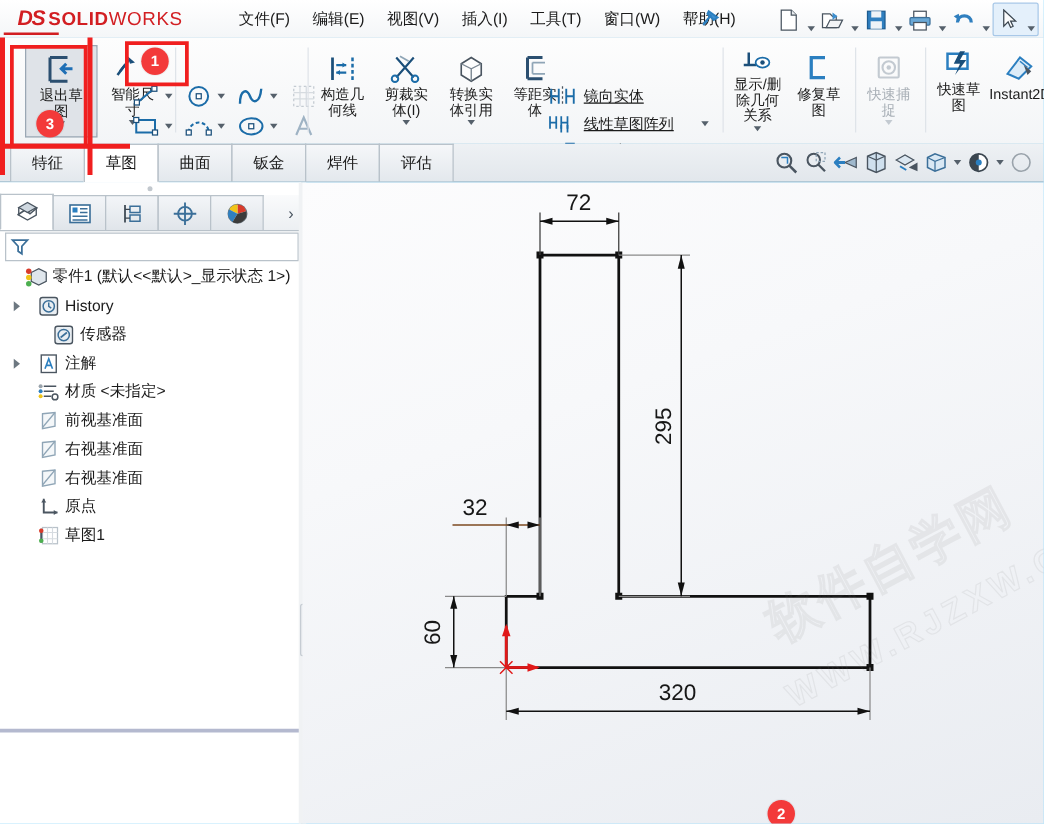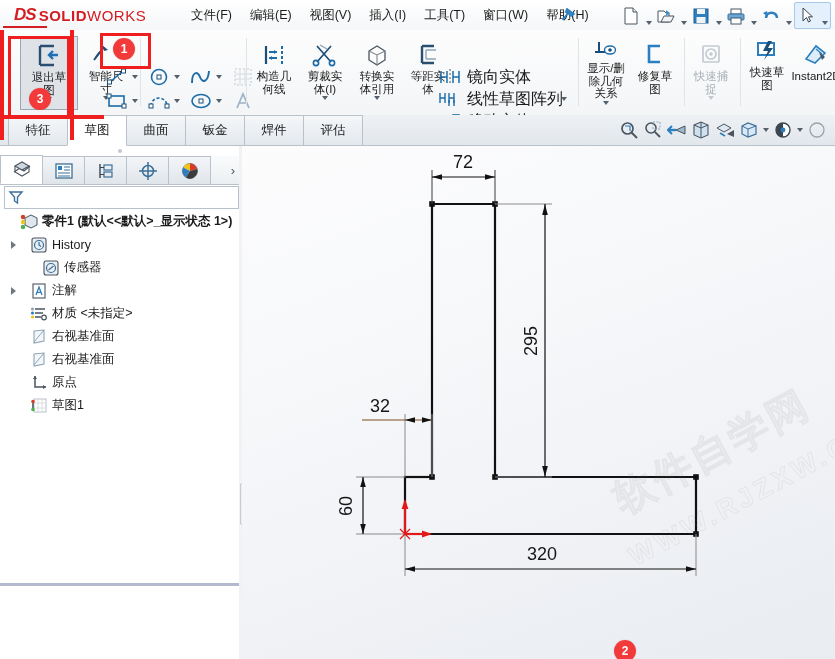--- a/index.html
+++ b/index.html
@@ -39,21 +39,21 @@
   .bigbtn .lbl{font-size:11.5px;line-height:12.5px;text-align:center;color:#1b1b1b;width:100%;}
   .bigbtn .dd{margin-top:1px;border-left:3.5px solid transparent;border-right:3.5px solid transparent;
     border-top:4px solid #55606b;}
   .bigbtn.sel{background:#dfe3e8;border:1px solid #9aa7b4;}
   .bigbtn.dis .lbl{color:#a9b0b7;}
 
   .smallrow{position:absolute;display:flex;align-items:center;}
   .sicon{width:26px;height:22px;display:flex;align-items:center;justify-content:center;}
   .scaret{width:10px;height:22px;display:flex;align-items:center;justify-content:center;}
   .scaret i{border-left:3px solid transparent;border-right:3px solid transparent;border-top:4px solid #55606b;}
-  .wlabel{font-size:16px;color:#1b1b1b;margin-left:4px;white-space:nowrap;}
+  .wlabel{font-size:12px;color:#1b1b1b;margin-left:4px;white-space:nowrap;text-decoration:underline;}
 
   
   .tabbar{position:absolute;left:0;top:115px;width:835px;height:30px;
     background:linear-gradient(#eef1f4,#e2e7ec);border-bottom:1px solid #b9c2ca;}
   .tabs{position:absolute;left:8px;top:0;display:flex;height:30px;}
   .tab{width:58px;height:29px;line-height:29px;text-align:center;font-size:12.5px;
     background:linear-gradient(#f5f7f9,#e3e8ed);border:1px solid #b9c2ca;border-bottom:none;
     margin-right:-1px;color:#1b1b1b;cursor:default;}
   .tab.active{background:#ffffff;border-bottom:1px solid #fff;font-weight:normal;}
   .viewtools{position:absolute;right:6px;top:1px;height:28px;display:flex;align-items:center;}
@@ -622,21 +622,21 @@
             <i></i>
           </div>
         <div class="ticon">
           <svg width="20" height="18" viewBox="0 0 20 18">
               <path d="M6 5 L12 2 L18 5 V12 L12 15 L6 12 Z" fill="#dfe6ec" stroke="#4a5560" stroke-width="1"></path>
               <circle cx="4" cy="4" r="2.2" fill="#d93b2b"></circle>
               <circle cx="4" cy="9" r="2.2" fill="#f0c419"></circle>
               <circle cx="4" cy="14" r="2.2" fill="#4caf50"></circle>
             </svg>
         </div>
-        <span class="tlabel" style="font-weight:bold">零件1  (默认&lt;&lt;默认&gt;_显示状态 1&gt;)</span>
+        <span class="tlabel" style="font-weight:normal">零件1  (默认&lt;&lt;默认&gt;_显示状态 1&gt;)</span>
       </div>
 
       <div class="trow" style="padding-left:6px">
         <div class="texp">
             <i></i>
           </div>
         <div class="ticon" style="margin-left:8px">
           <svg width="18" height="18" viewBox="0 0 18 18">
               <rect x="2" y="2" width="14" height="14" rx="2" fill="#e9eef2" stroke="#4a5560" stroke-width="1.1"></rect>
               <circle cx="9" cy="9" r="4.5" fill="none" stroke="#3b6f99" stroke-width="1.2"></circle>
@@ -682,20 +682,32 @@
               <path d="M5 4 H15 M5 8 H13 M5 12 H11" stroke="#4a5560" stroke-width="1.3"></path>
               <circle cx="2.5" cy="4" r="1.6" fill="#9aa3ab"></circle>
               <circle cx="2.5" cy="8" r="1.6" fill="#2b7fc0"></circle>
               <circle cx="2.5" cy="12" r="1.6" fill="#f0c419"></circle>
               <circle cx="14" cy="12.5" r="2.3" fill="none" stroke="#4a5560" stroke-width="1.2"></circle>
             </svg>
         </div>
         <span class="tlabel">材质 &lt;未指定&gt;</span>
       </div>
 
+      <div class="trow" style="padding-left:6px">
+        <div class="texp" style="visibility:hidden">
+            <i></i>
+          </div>
+        <div class="ticon" style="margin-left:8px">
+          <svg width="18" height="18" viewBox="0 0 18 18">
+              <path d="M4 3 L14 2 L14 13 L4 15 Z" fill="#f4f7f9" stroke="#8fa5b6" stroke-width="1.1"></path>
+              <path d="M4 14 L14 2" stroke="#8fa5b6" stroke-width="1"></path>
+            </svg>
+        </div>
+        <span class="tlabel">前视基准面</span>
+      </div>
       <div class="trow" style="padding-left:6px">
         <div class="texp" style="visibility:hidden">
             <i></i>
           </div>
         <div class="ticon" style="margin-left:8px">
           <svg width="18" height="18" viewBox="0 0 18 18">
               <path d="M4 3 L14 2 L14 13 L4 15 Z" fill="#f4f7f9" stroke="#8fa5b6" stroke-width="1.1"></path>
               <path d="M4 14 L14 2" stroke="#8fa5b6" stroke-width="1"></path>
             </svg>
         </div>

